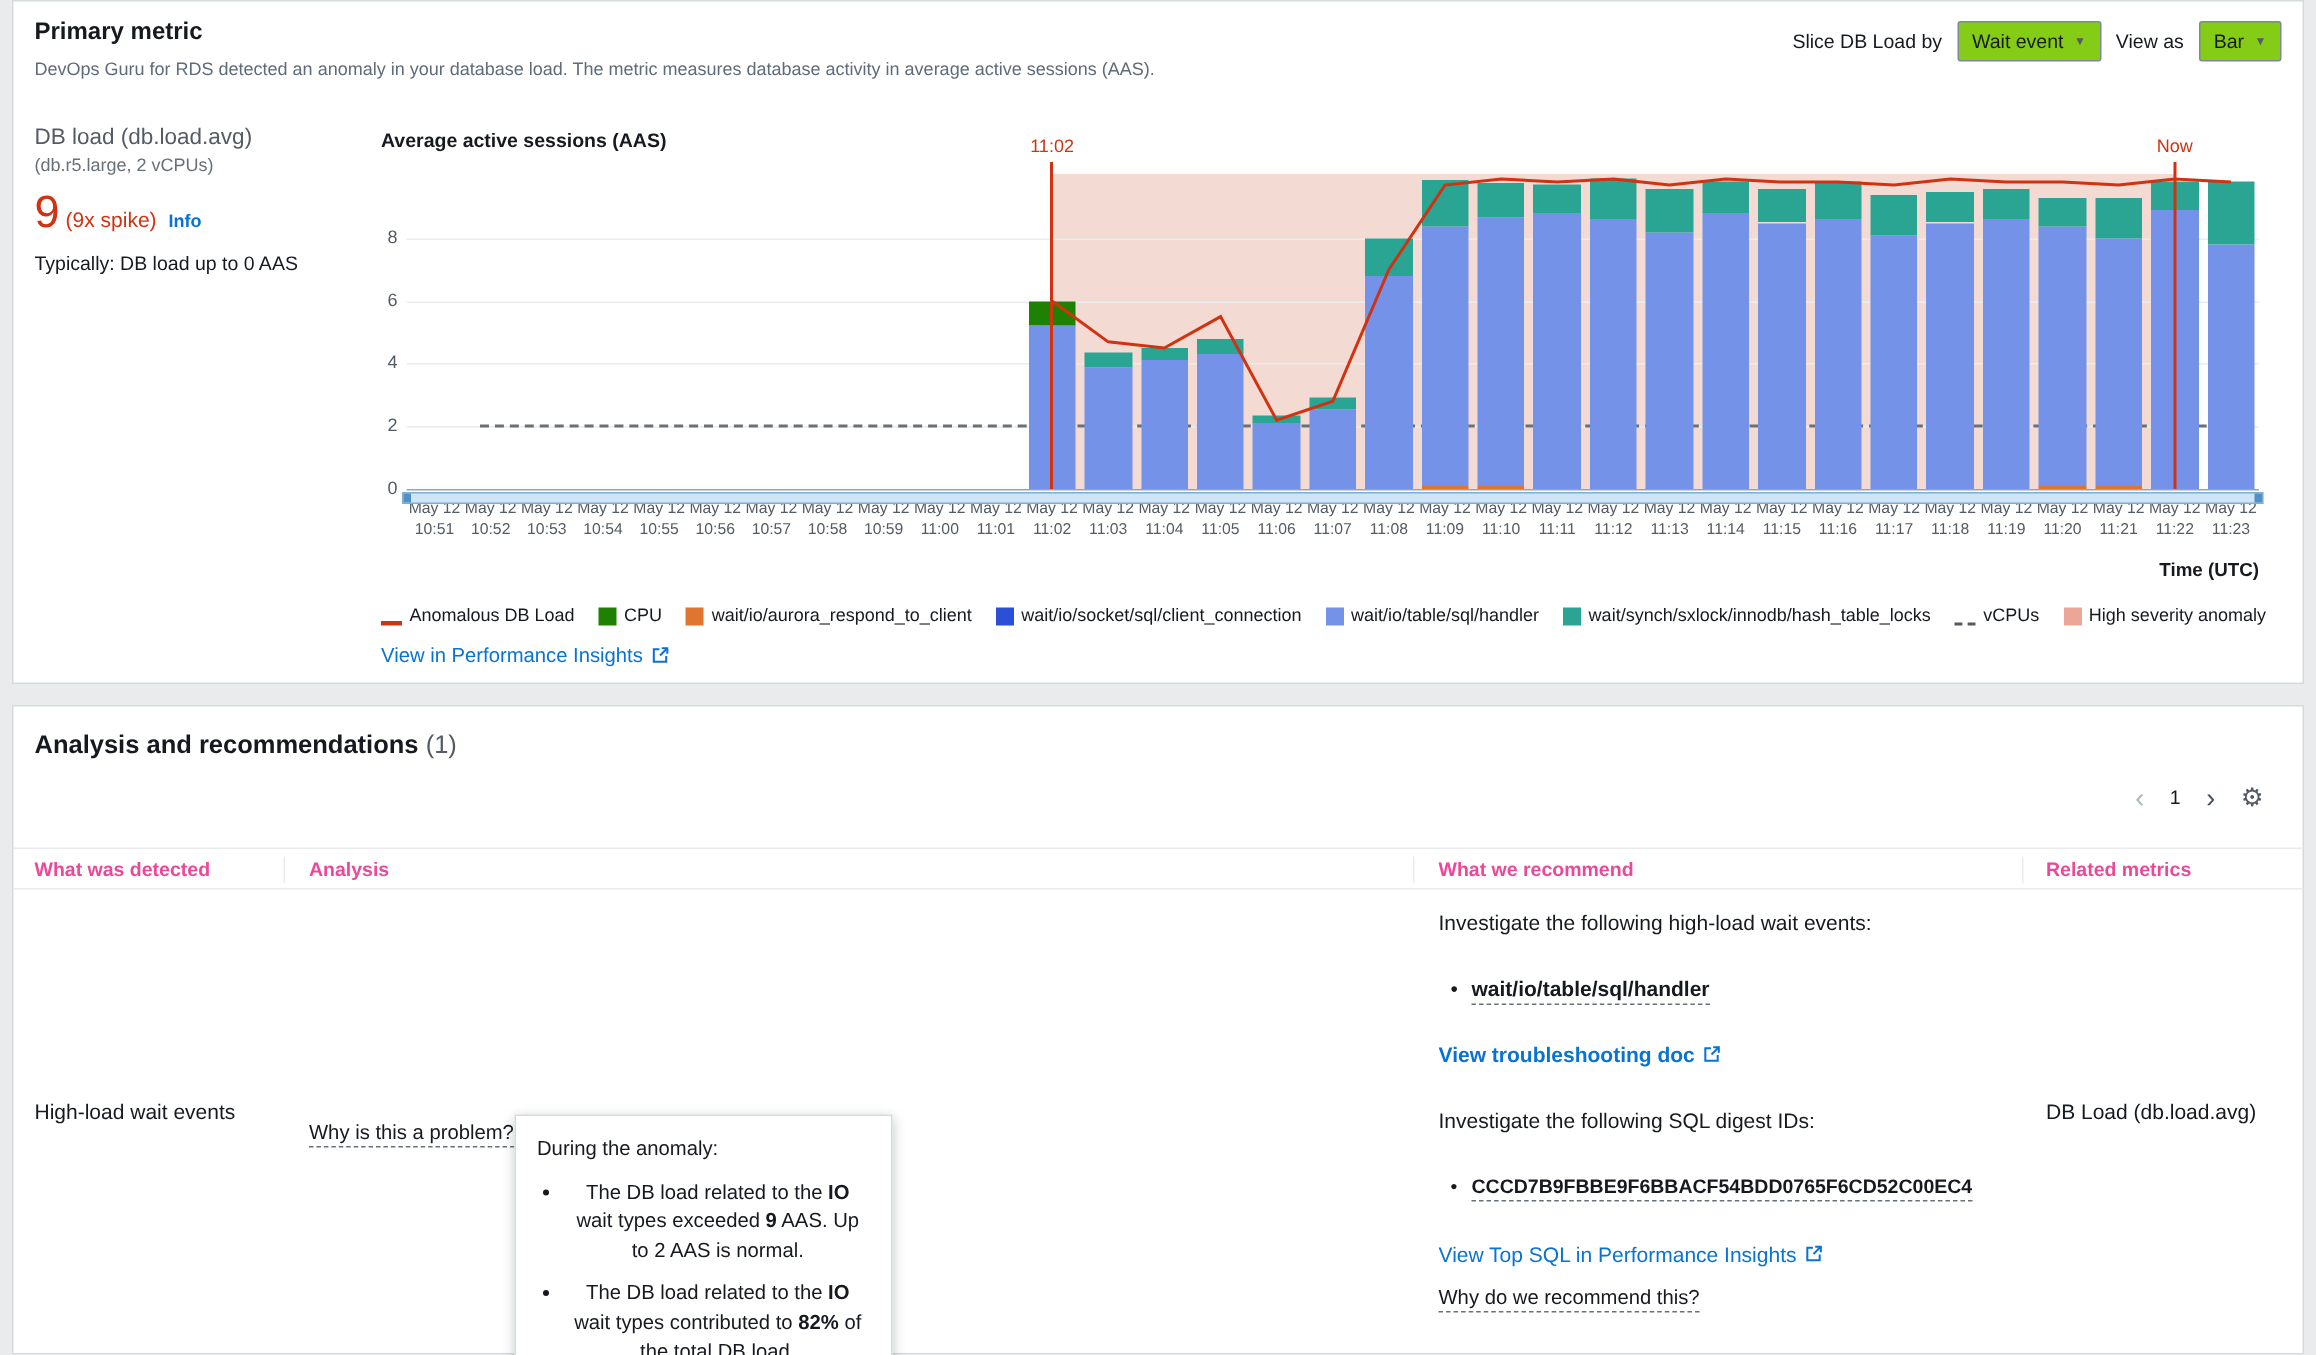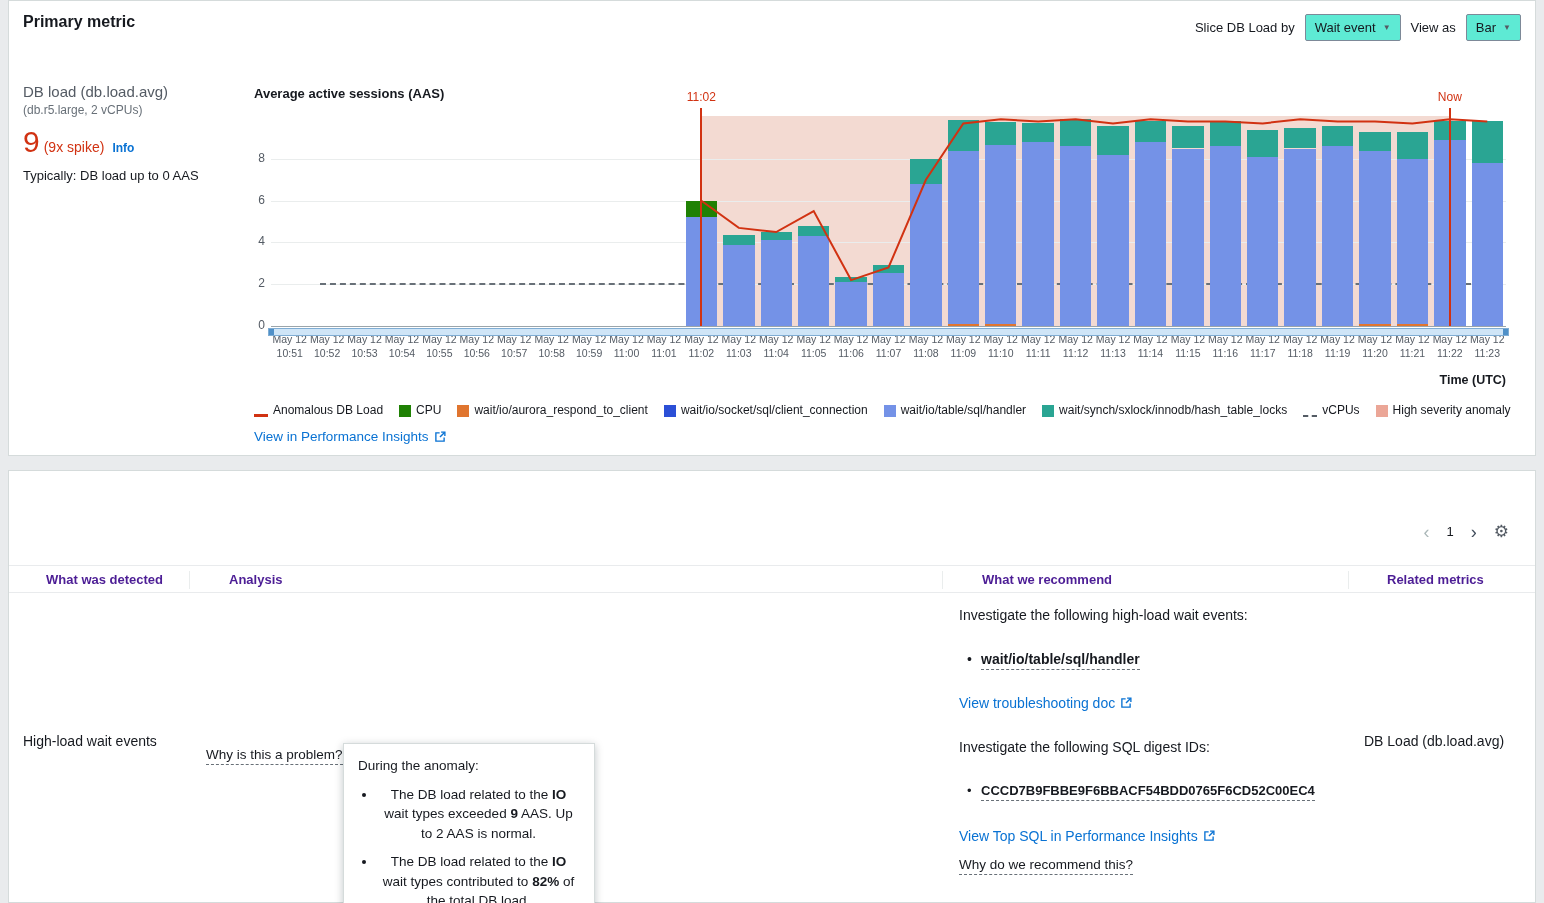--- a/index.html
+++ b/index.html
@@ -7,21 +7,21 @@
     font-family:"Liberation Sans","DejaVu Sans",sans-serif; color:#16191f; }
   .card { position:absolute; left:8px; width:1528px; background:#fff; border:1px solid #d5dbdb; }
   .card1 { top:0; height:456px; }
   .card2 { top:470px; height:433px; }
 
   
   .pm-title { position:absolute; left:14px; top:12px; font-size:16px; font-weight:700; }
   .pm-sub { position:absolute; left:14px; top:38px; font-size:12px; color:#5f6b7a; }
   .controls { position:absolute; right:14px; top:13px; display:flex; align-items:center; gap:10px;margin-left:32px; }
   .ctl-label { font-size:13px; color:#16191f; }
-  .dropdown, .daterange { display:inline-flex; align-items:center; gap:7px; background:#5eead4;
+  .dropdown, .daterange { display:inline-flex; align-items:center; gap:7px; background:#84cc16;
     border:1px solid #7d8998; border-radius:2px; padding:5px 9px; font-size:13px; color:#16191f; cursor:pointer;
     font-family:inherit;justify-content:center; }
   .caret { font-size:8px; color:#545b64; }
   .daterange { padding:5px 11px; }
 
   .metric { position:absolute; left:14px; top:82px; width:218px; }
   .m-name { font-size:15px; color:#545b64; }
   .m-inst { font-size:12px; color:#687078; margin-top:3px; }
   .m-row { margin-top:10px; display:flex; align-items:baseline; }
   .m-val { font-size:30px; color:#d13212; line-height:1; font-weight:500; }
@@ -55,47 +55,48 @@
 
   
   .ar-title { position:absolute; left:14px; top:16px; font-size:17px; font-weight:700; }
   .ar-count { font-weight:400; color:#545b64; }
   .pager { position:absolute; right:26px; top:50px; display:flex; align-items:center; gap:17px; }
   .pg-btn { background:none; border:none; font-size:18px; line-height:1; cursor:pointer; font-family:inherit; }
   .pg-prev { color:#aab7b8; } .pg-next { color:#414d5c; }
   .pg-num { font-size:13px; color:#16191f; }
   .gear { background:none; border:none; font-size:17px; color:#545b64; cursor:pointer; }
   .thead { position:absolute; left:0; right:0; top:94px; height:28px; border-top:1px solid #e9ebed; border-bottom:1px solid #e9ebed; }
-  .th { position:absolute; top:6px; font-size:13px; font-weight:700; color:#4c1d95;margin-left:23px; }
+  .th { position:absolute; top:6px; font-size:13px; font-weight:700; color:#ec4899; }
   .th1 { left:14px; } .th2 { left:197px; } .th3 { left:950px; } .th4 { left:1355px; }
   .vsep { position:absolute; top:5px; height:18px; width:1px; background:#eaeded; }
   .vs1 { left:180px; } .vs2 { left:933px; } .vs3 { left:1339px; }
 
   .cell-detected { position:absolute; left:14px; top:262px; font-size:14px; }
   .cell-analysis { position:absolute; left:197px; top:248px; width:750px; font-size:14px; line-height:1.4; }
   .why-problem { position:absolute; left:197px; top:276px; font-size:13.5px; }
   .dashed { border-bottom:1px dashed #687078; padding-bottom:2px; cursor:pointer; }
   .tooltip { position:absolute; left:334px; top:272px; width:252px; background:#fff; border:1px solid #d5dbdb;
     box-shadow:0 2px 8px rgba(0,28,36,.25); padding:12px 14px 14px; font-size:13.5px; line-height:1.45; }
   .tooltip ul { margin:9px 0 0 0; padding-left:19px; }
   .tooltip li { margin-bottom:9px;text-align:center; }
   .cell-recommend { position:absolute; left:950px; top:136px; width:400px; font-size:14px; }
   .cell-recommend > div { position:absolute; left:0; }
-  .r1 { top:0; } .r-wait { top:44px; } .r-link1 { top:88px; } .r2 { top:132px; }
+  .r1 { top:0; } .r-wait { top:44px; } .r-link1 { top:88px;font-weight:bold; } .r2 { top:132px; }
   .r-sql { top:176px; font-size:13px; } .r-link2 { top:221px; } .r-why { top:250px; font-size:13.5px; }
   .bullet { display:inline-block; width:14px; margin-left:8px; }
   .blue-link { color:#0972d3; text-decoration:none; display:inline-flex; align-items:center; gap:5px; cursor:pointer; font-size:14px; }
   .cell-related { position:absolute; left:1355px; top:262px; font-size:14px; }
   b { font-weight:700; }
 </style>
 </head>
 <body>
 
 <section class="card card1">
   <h2 class="pm-title">Primary metric</h2>
+  <p class="pm-sub">DevOps Guru for RDS detected an anomaly in your database load. The metric measures database activity in average active sessions (AAS).</p>
 
   <div class="controls">
     <span class="ctl-label">Slice DB Load by</span>
     <button class="dropdown">
       <span>Wait event</span>
       <span class="caret">▼</span>
     </button>
     <span class="ctl-label">View as</span>
     <button class="dropdown">
       <span>Bar</span>
@@ -358,20 +359,24 @@
       <svg width="12" height="12" viewBox="0 0 16 16">
         <path d="M13.5 8.5v5h-11v-11h5" fill="none" stroke="#0972d3" stroke-width="1.8"></path>
         <path d="M9.5 1.5h5v5" fill="none" stroke="#0972d3" stroke-width="1.8"></path>
         <line x1="14" y1="2" x2="8" y2="8" stroke="#0972d3" stroke-width="1.8"></line>
       </svg>
     </a>
   </div>
 </section>
 
 <section class="card card2">
+  <h2 class="ar-title">
+    <span>Analysis and recommendations</span>
+    <span class="ar-count">(1)</span>
+  </h2>
 
   <div class="pager">
     <button class="pg-btn pg-prev">‹</button>
     <span class="pg-num">1</span>
     <button class="pg-btn pg-next">›</button>
     <button class="gear">⚙</button>
   </div>
 
   <div class="thead">
     <span class="th th1">What was detected</span>

